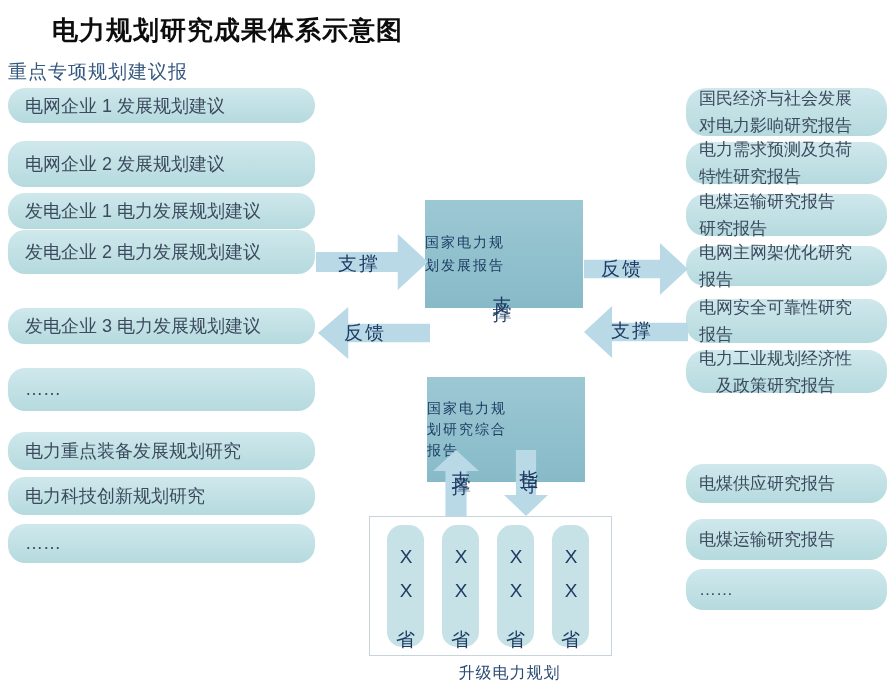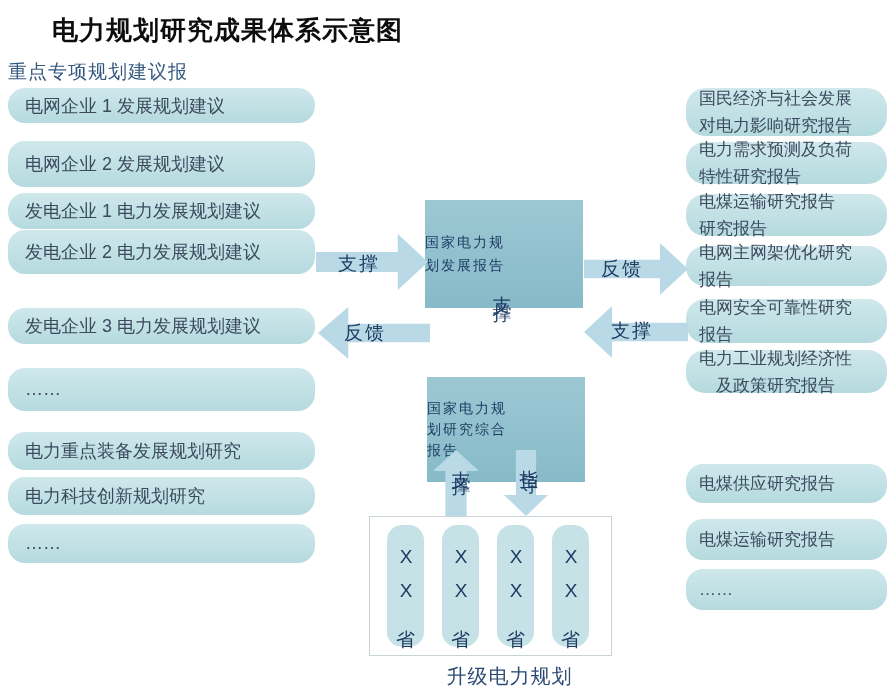--- a/index.html
+++ b/index.html
@@ -33,21 +33,21 @@
   .v-label{position:absolute;writing-mode:vertical-rl;text-orientation:upright;
            font-size:19px;color:var(--dark_text);letter-spacing:8px;}
 
   .prov-frame{position:absolute;left:369px;top:516px;width:243px;height:140px;
               background:#fff;border:1px solid var(--container_border);box-sizing:border-box;}
   .pill{position:absolute;top:8px;width:37px;height:122px;border-radius:15px;
         background:var(--pill);display:flex;align-items:center;justify-content:center;
         writing-mode:vertical-rl;text-orientation:upright;font-size:19px;
         letter-spacing:13px;color:var(--dark_text);}
   .caption{position:absolute;left:388px;top:663px;width:243px;text-align:center;
-           font-size:20px;color:var(--caption_text);letter-spacing:1px;}
+           font-size:16px;color:var(--caption_text);letter-spacing:1px;}
 </style>
 </head>
 <body>
 
 <div id="stage">
 
   <div class="title">电力规划研究成果体系示意图</div>
 
   <div class="col-header" style="left:8px;width:307px;top:59px;text-align:left;">重点专项规划建议报</div>
   <div class="lbox" style="top:88px;height:35px;">电网企业 1 发展规划建议</div>

